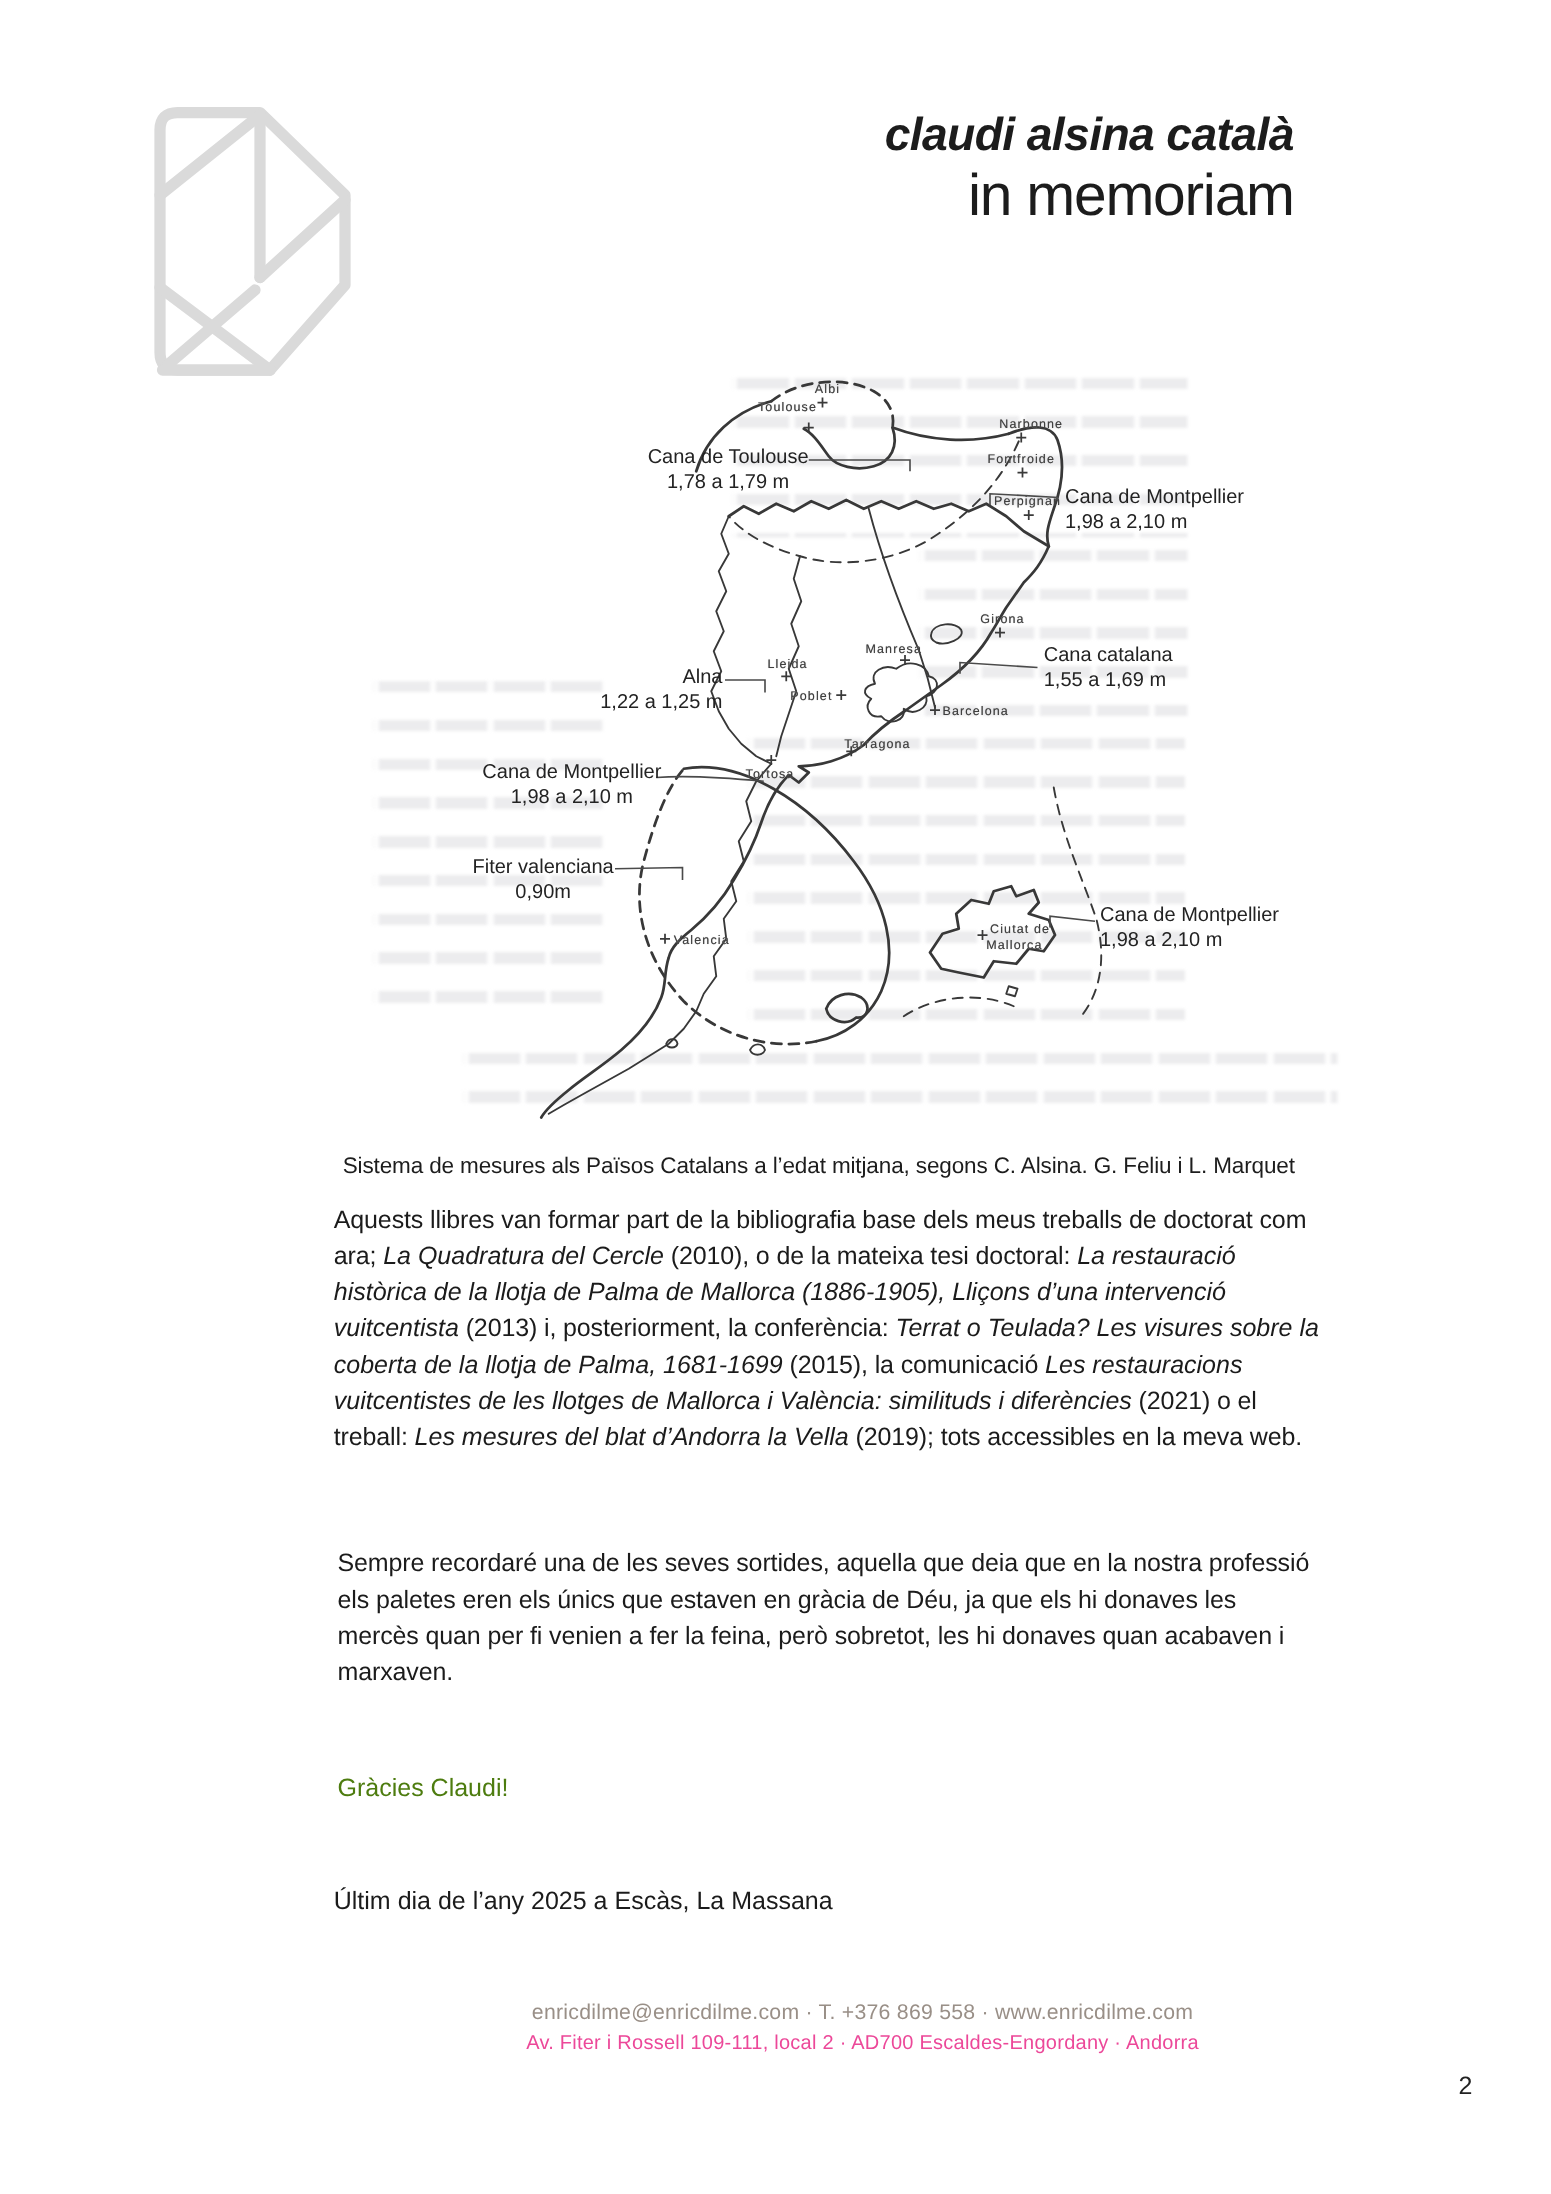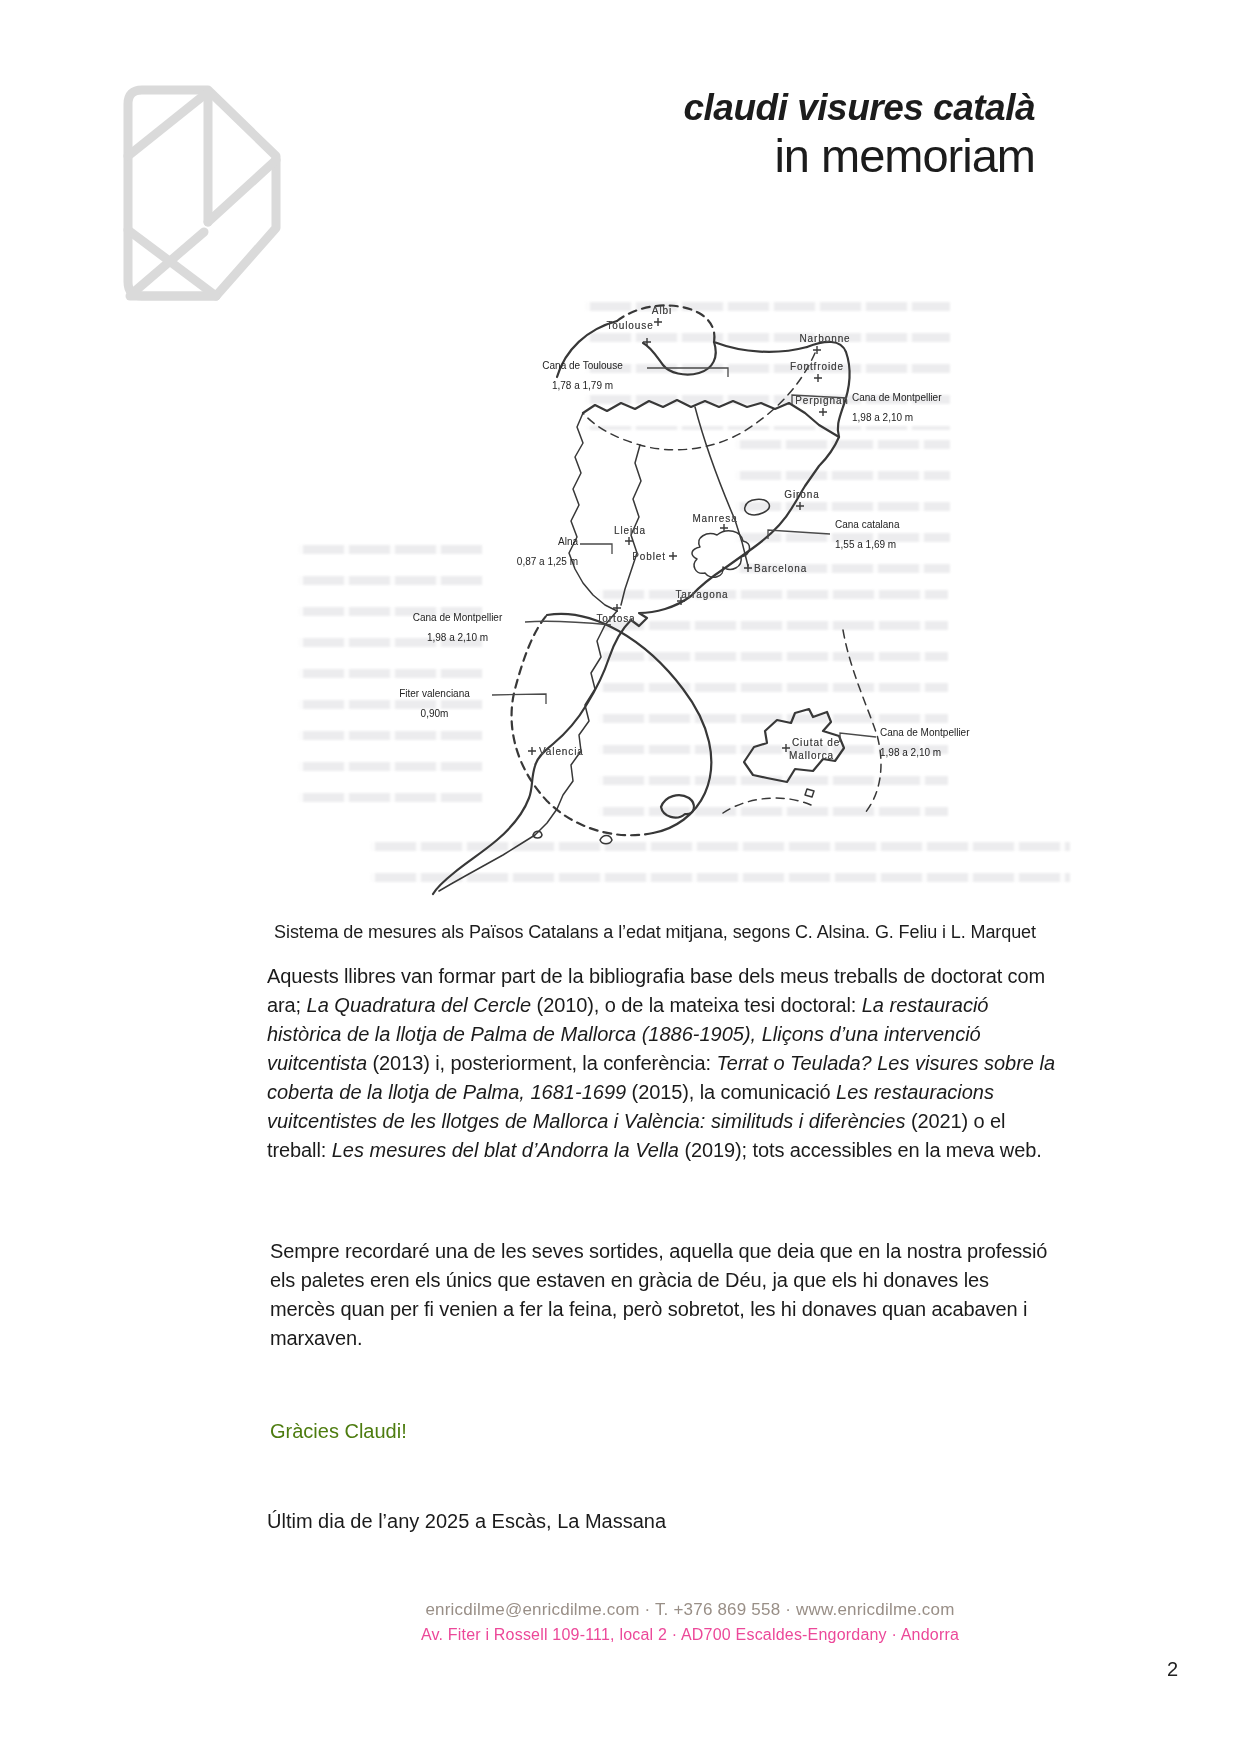--- a/index.html
+++ b/index.html
@@ -15,21 +15,21 @@
   .title-2{font-size:47px;font-weight:400;letter-spacing:-1px;line-height:1.15;}
   
   .map-figure{position:absolute;left:295px;top:295px;width:690px;height:600px;}
   .map-figure svg{position:absolute;left:0;top:0;width:690px;height:600px;overflow:visible;}
   .map-stroke{fill:none;stroke:#383838;stroke-width:2.2;stroke-linejoin:round;stroke-linecap:round;}
   .map-stroke.thin{stroke-width:1.5;}
   .map-stroke.dash{stroke-dasharray:8 6;}
   .leader{fill:none;stroke:#4a4a4a;stroke-width:1.3;}
   .citycross{fill:none;stroke:#3a3a3a;stroke-width:1.4;}
   .citylabel{font-size:10px;letter-spacing:0.9px;fill:#3f3f3f;text-shadow:0 0 0.6px #888;}
-  .measure{position:absolute;font-size:10px;line-height:20px;color:#232323;white-space:nowrap;}
+  .measure{position:absolute;font-size:16px;line-height:20px;color:#232323;white-space:nowrap;}
   .measure.center{text-align:center;}
   .measure.right{text-align:right;}
   .measure.left{text-align:left;}
   
   .bleed{
     position:absolute;opacity:.5;filter:blur(1.1px);pointer-events:none;
     background-image:
       repeating-linear-gradient(to right, rgba(255,255,255,.85) 0 5px, rgba(255,255,255,0) 5px 46px),
       repeating-linear-gradient(to bottom, rgba(168,168,176,.42) 0 9px, rgba(168,168,176,0) 9px 31px);
   }
@@ -60,21 +60,21 @@
         <path d="M88,10 L88,140"></path>
         <path d="M88,140 L156,78"></path>
         <path d="M8,148 L96,214"></path>
         <path d="M84,150 L14,210"></path>
         <path d="M10,214 L96,214"></path>
       </g>
     </svg>
   </div>
 
   <div class="title-block">
-    <div class="title-1">claudi visures català</div>
+    <div class="title-1">claudi alsina català</div>
     <div class="title-2">in memoriam</div>
   </div>
 
   <div class="map-figure">
 
     <div class="bleed" style="left:290px;top:7px;width:365px;height:128px;"></div>
     <div class="bleed" style="left:440px;top:145px;width:215px;height:155px;"></div>
     <div class="bleed" style="left:3px;top:250px;width:185px;height:275px;"></div>
     <div class="bleed" style="left:303px;top:295px;width:350px;height:235px;"></div>
     <div class="bleed" style="left:75px;top:547px;width:700px;height:42px;"></div>
@@ -162,21 +162,21 @@
     <div class="measure center" style="left:205px;top:61px;width:165px;">
       <div>Cana de Toulouse</div>
       <div>1,78 a 1,79 m</div>
     </div>
     <div class="measure left" style="left:557px;top:93px;width:150px;">
       <div>Cana de Montpellier</div>
       <div>1,98 a 2,10 m</div>
     </div>
     <div class="measure right" style="left:165px;top:237px;width:118px;">
       <div>Alna</div>
-      <div>0,87 a 1,25 m</div>
+      <div>1,22 a 1,25 m</div>
     </div>
     <div class="measure left" style="left:540px;top:220px;width:145px;">
       <div>Cana catalana</div>
       <div>1,55 a 1,69 m</div>
     </div>
     <div class="measure center" style="left:90px;top:313px;width:145px;">
       <div>Cana de Montpellier</div>
       <div>1,98 a 2,10 m</div>
     </div>
     <div class="measure center" style="left:82px;top:389px;width:115px;">

